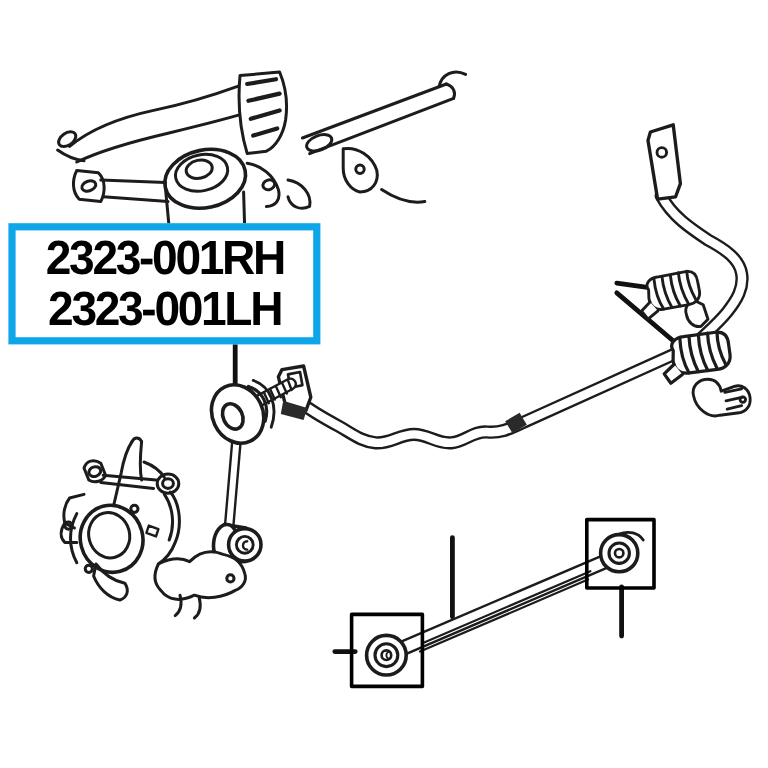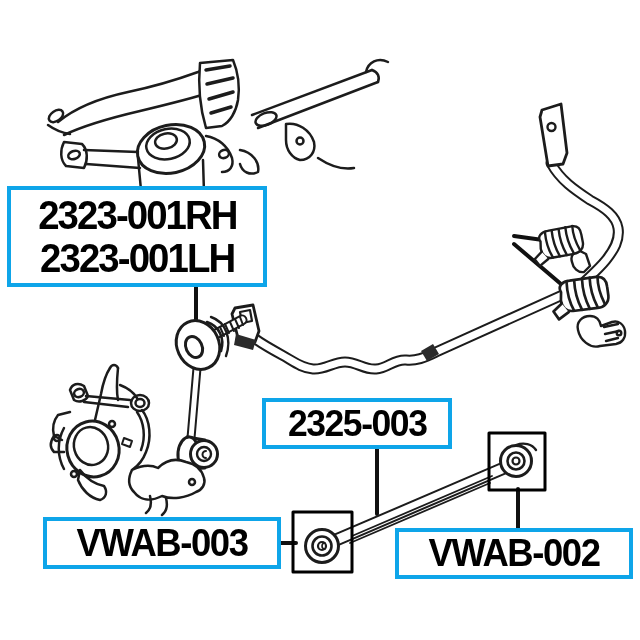--- a/index.html
+++ b/index.html
@@ -7,21 +7,21 @@
     position:relative;
     width:640px;height:640px;
     background:#ffffff;
     overflow:hidden;
     font-family:"Liberation Sans", sans-serif;
   }
   .stage svg{position:absolute;left:0;top:0;}
   .callout{
     position:absolute;
     box-sizing:border-box;
-    border:4px solid #0ea5e9;
+    border:6px solid #0ea5e9;
     background:#fff;
     display:flex;
     flex-direction:column;
     align-items:center;
     justify-content:center;
     font-weight:bold;
     color:#000;
     line-height:1.06;
     white-space:nowrap;
     letter-spacing:-1.5px;
@@ -199,25 +199,16 @@
       <rect x="489" y="433" width="56" height="57"></rect>
     </g>
   </svg>
 
   <div class="callout" id="box-2323">
     <div class="callout-line">2323-001RH</div>
     <div class="callout-line">2323-001LH</div>
   </div>
 
 
-  <div class="callout" id="box-2325">
-    <div class="callout-line">2325-003</div>
-  </div>
-
-  <div class="callout" id="box-vwab3">
-    <div class="callout-line">VWAB-003</div>
-  </div>
-
-  <div class="callout" id="box-vwab2">
-    <div class="callout-line">VWAB-002</div>
-  </div>
+
+
 
 </div>
 
 </body></html>

